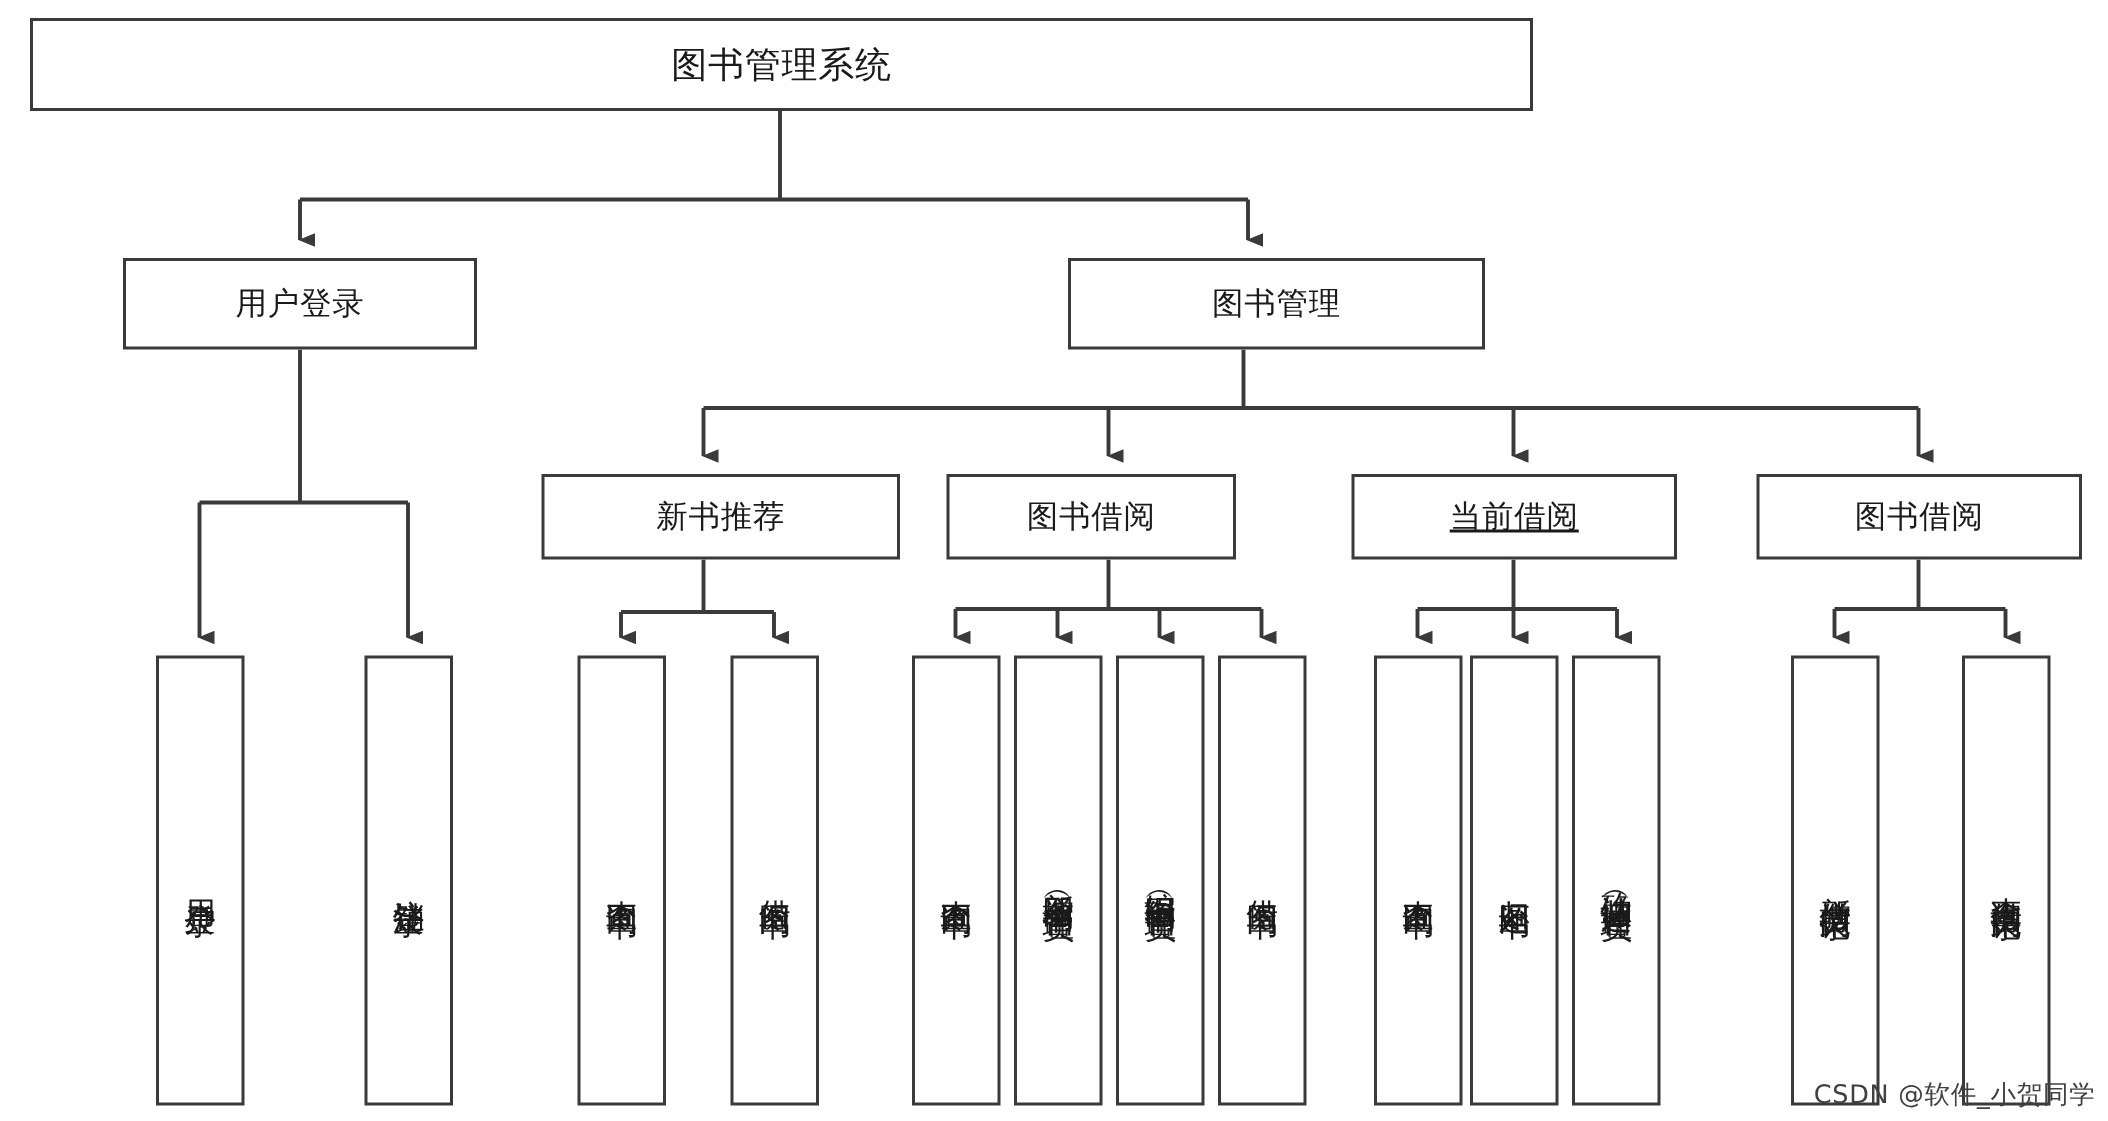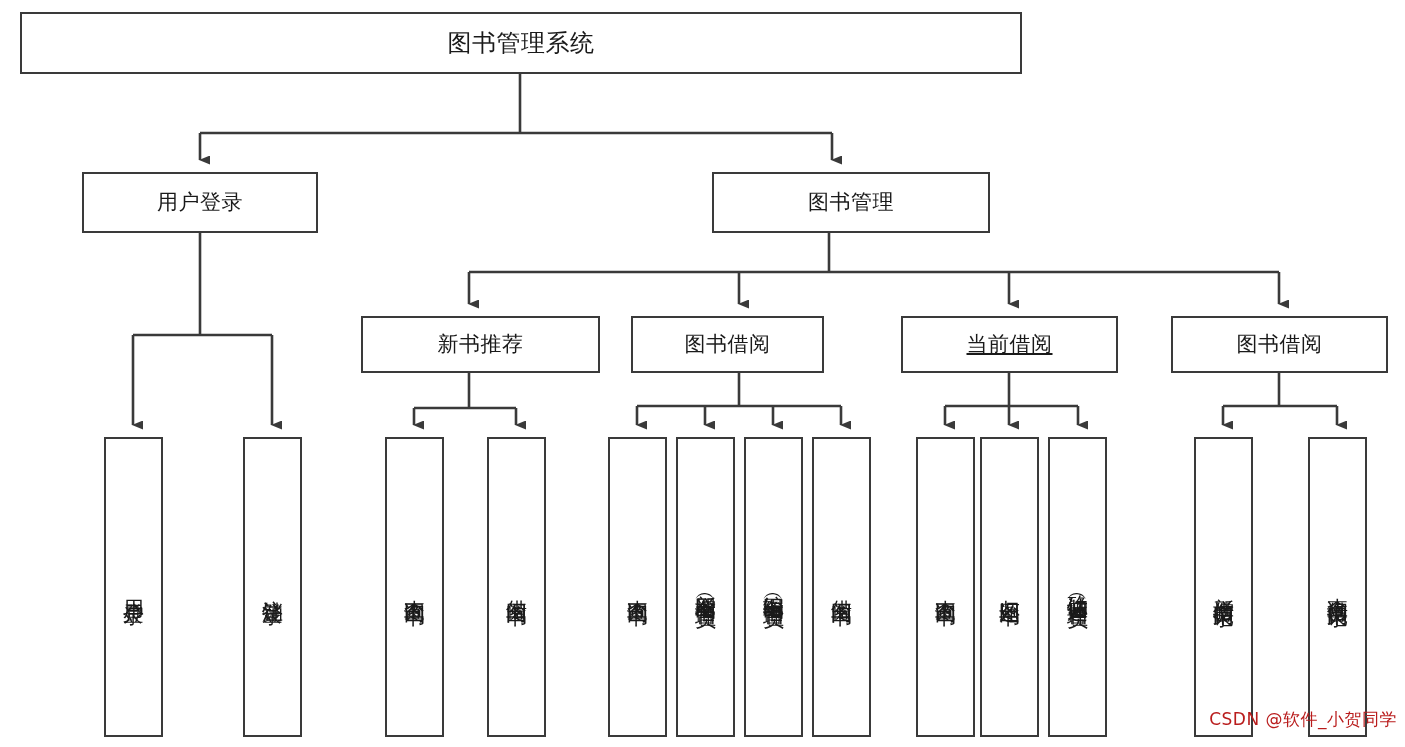--- a/index.html
+++ b/index.html
@@ -57,23 +57,23 @@
     text-orientation: upright;
     font-size: 21px;
     letter-spacing: 2px;
     line-height: 1.05;
     max-height: 276px;
   }
   .node.root .label { font-size: 24px; }
   .watermark {
     position: absolute;
     right: 8px;
-    bottom: 16px;
+    bottom: 6px;
     font-size: 17px;
-    color: #b91c1c;
+    color: #404040;
     white-space: nowrap;
     letter-spacing: 0.5px;
   }
 </style>
 </head>
 <body>
 
 <div id="diagram-root">
 
   <svg id="edge-layer" viewBox="0 0 1405 747" xmlns="http://www.w3.org/2000/svg">

